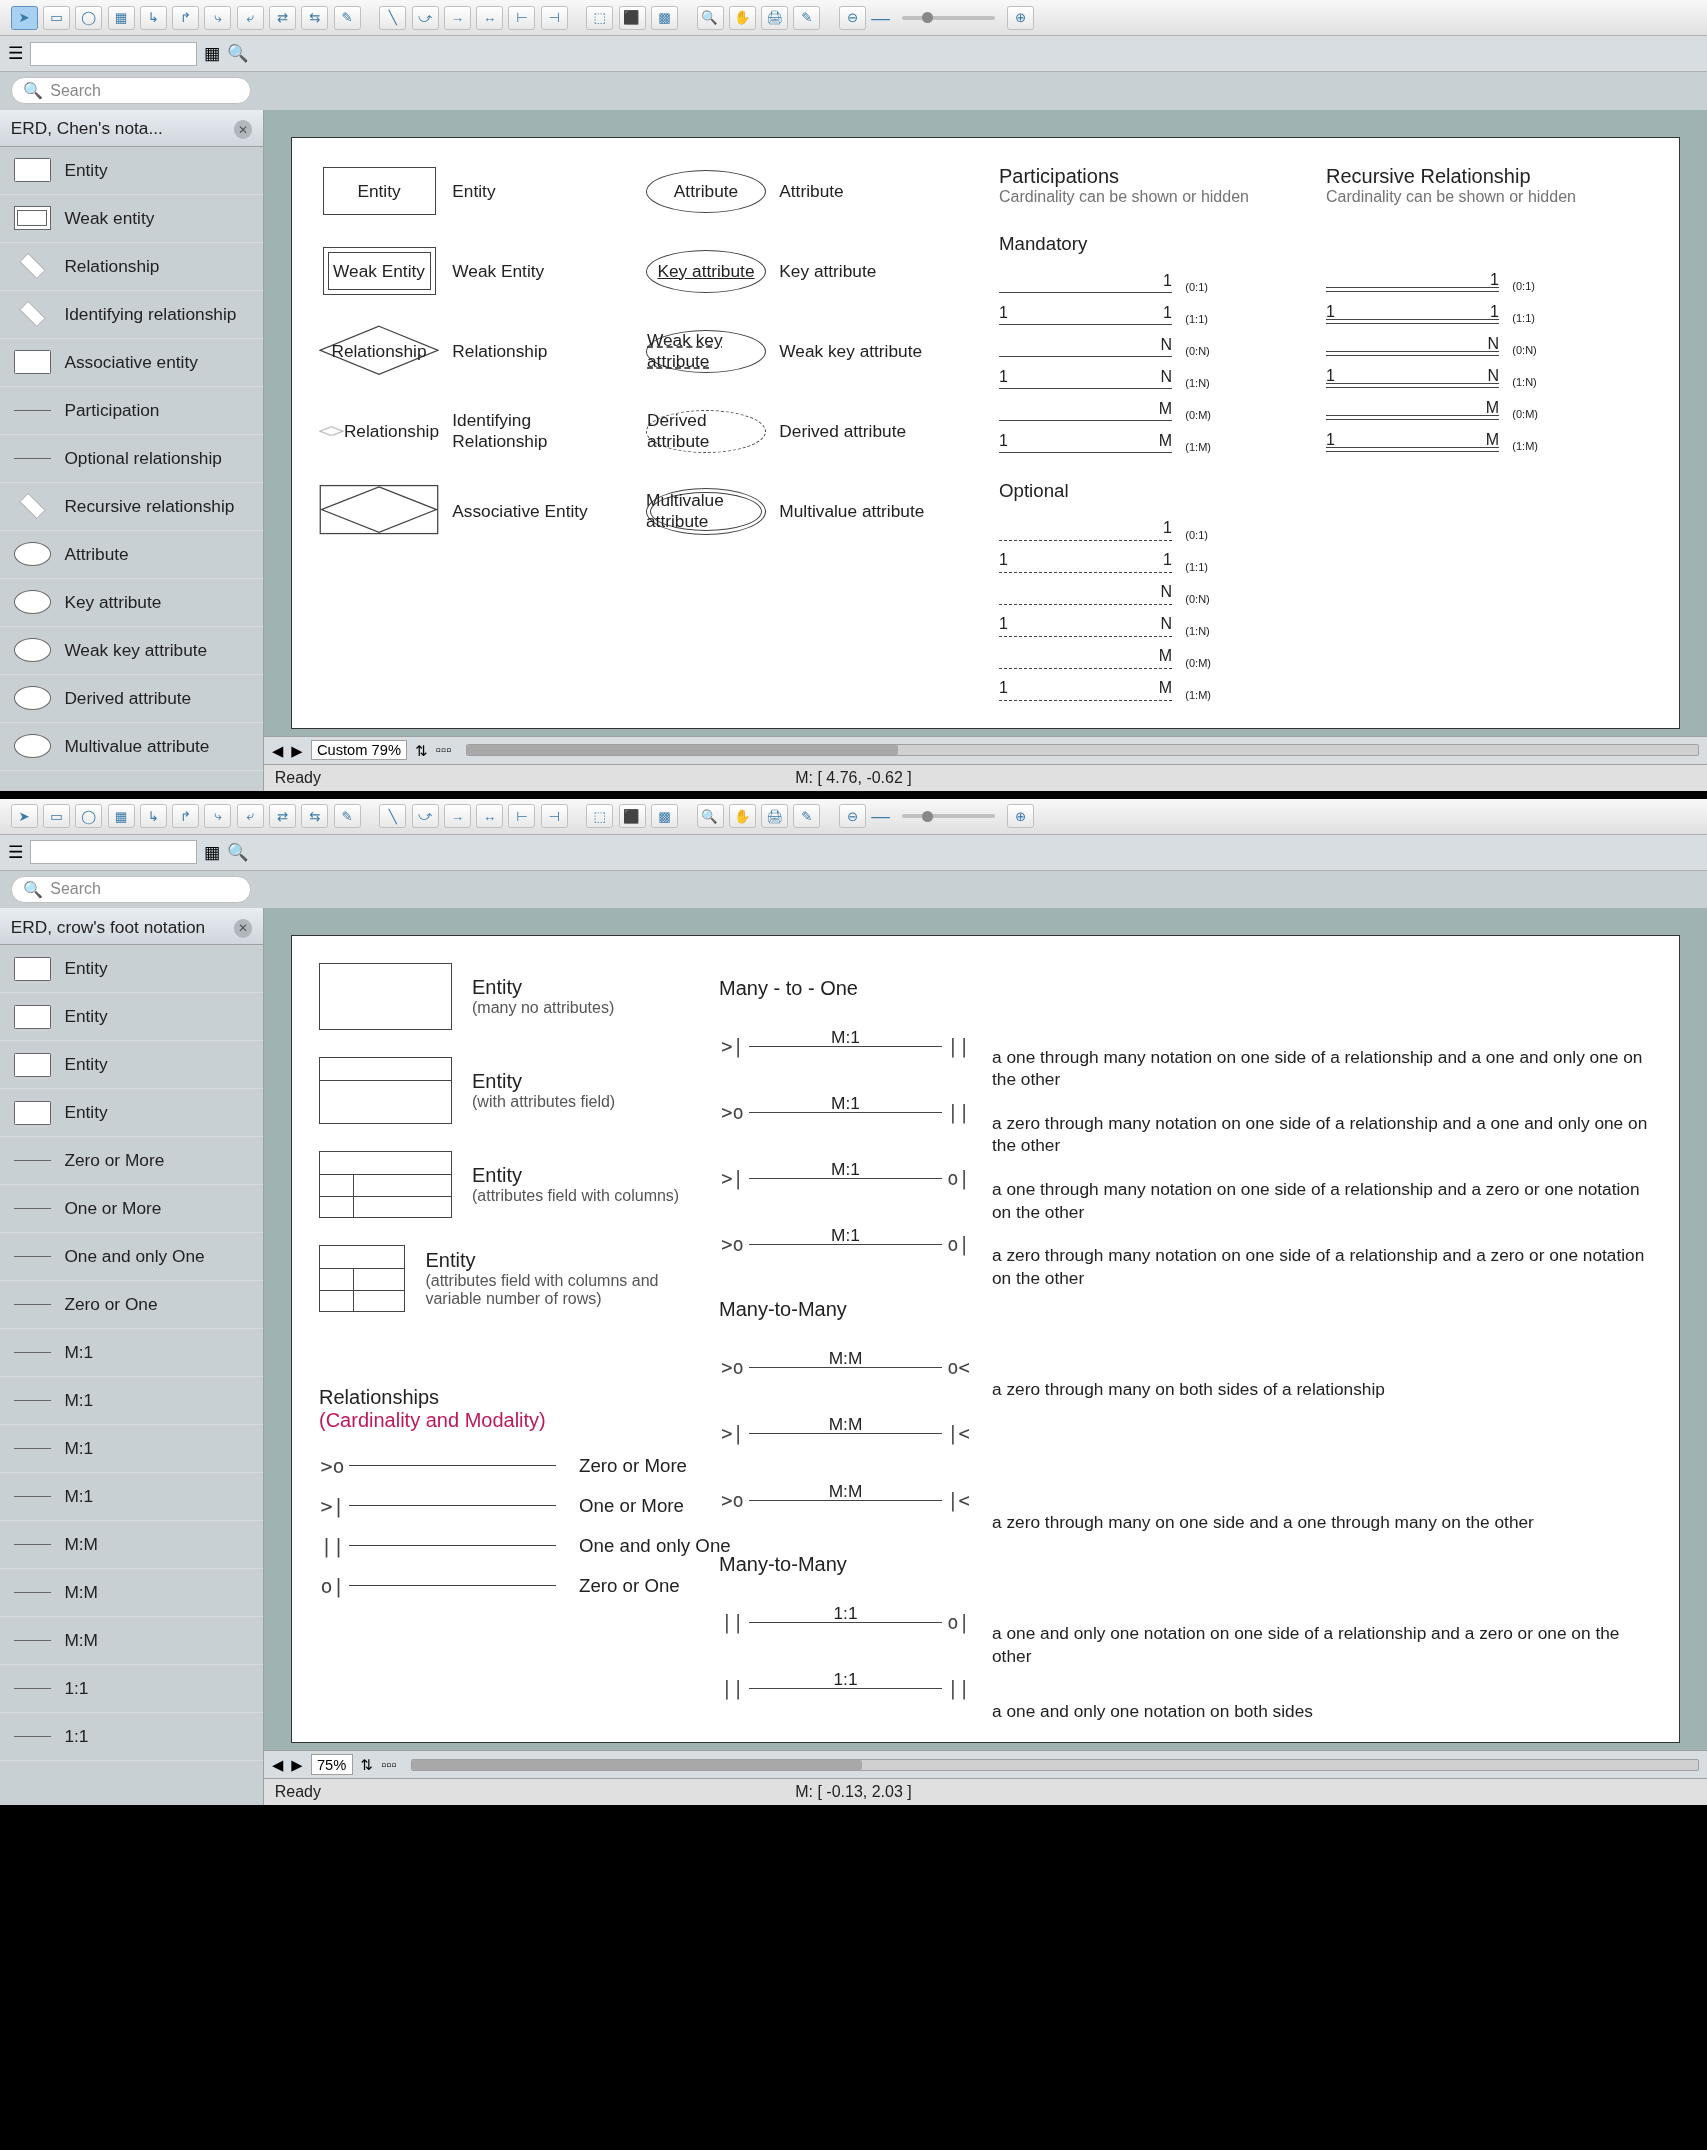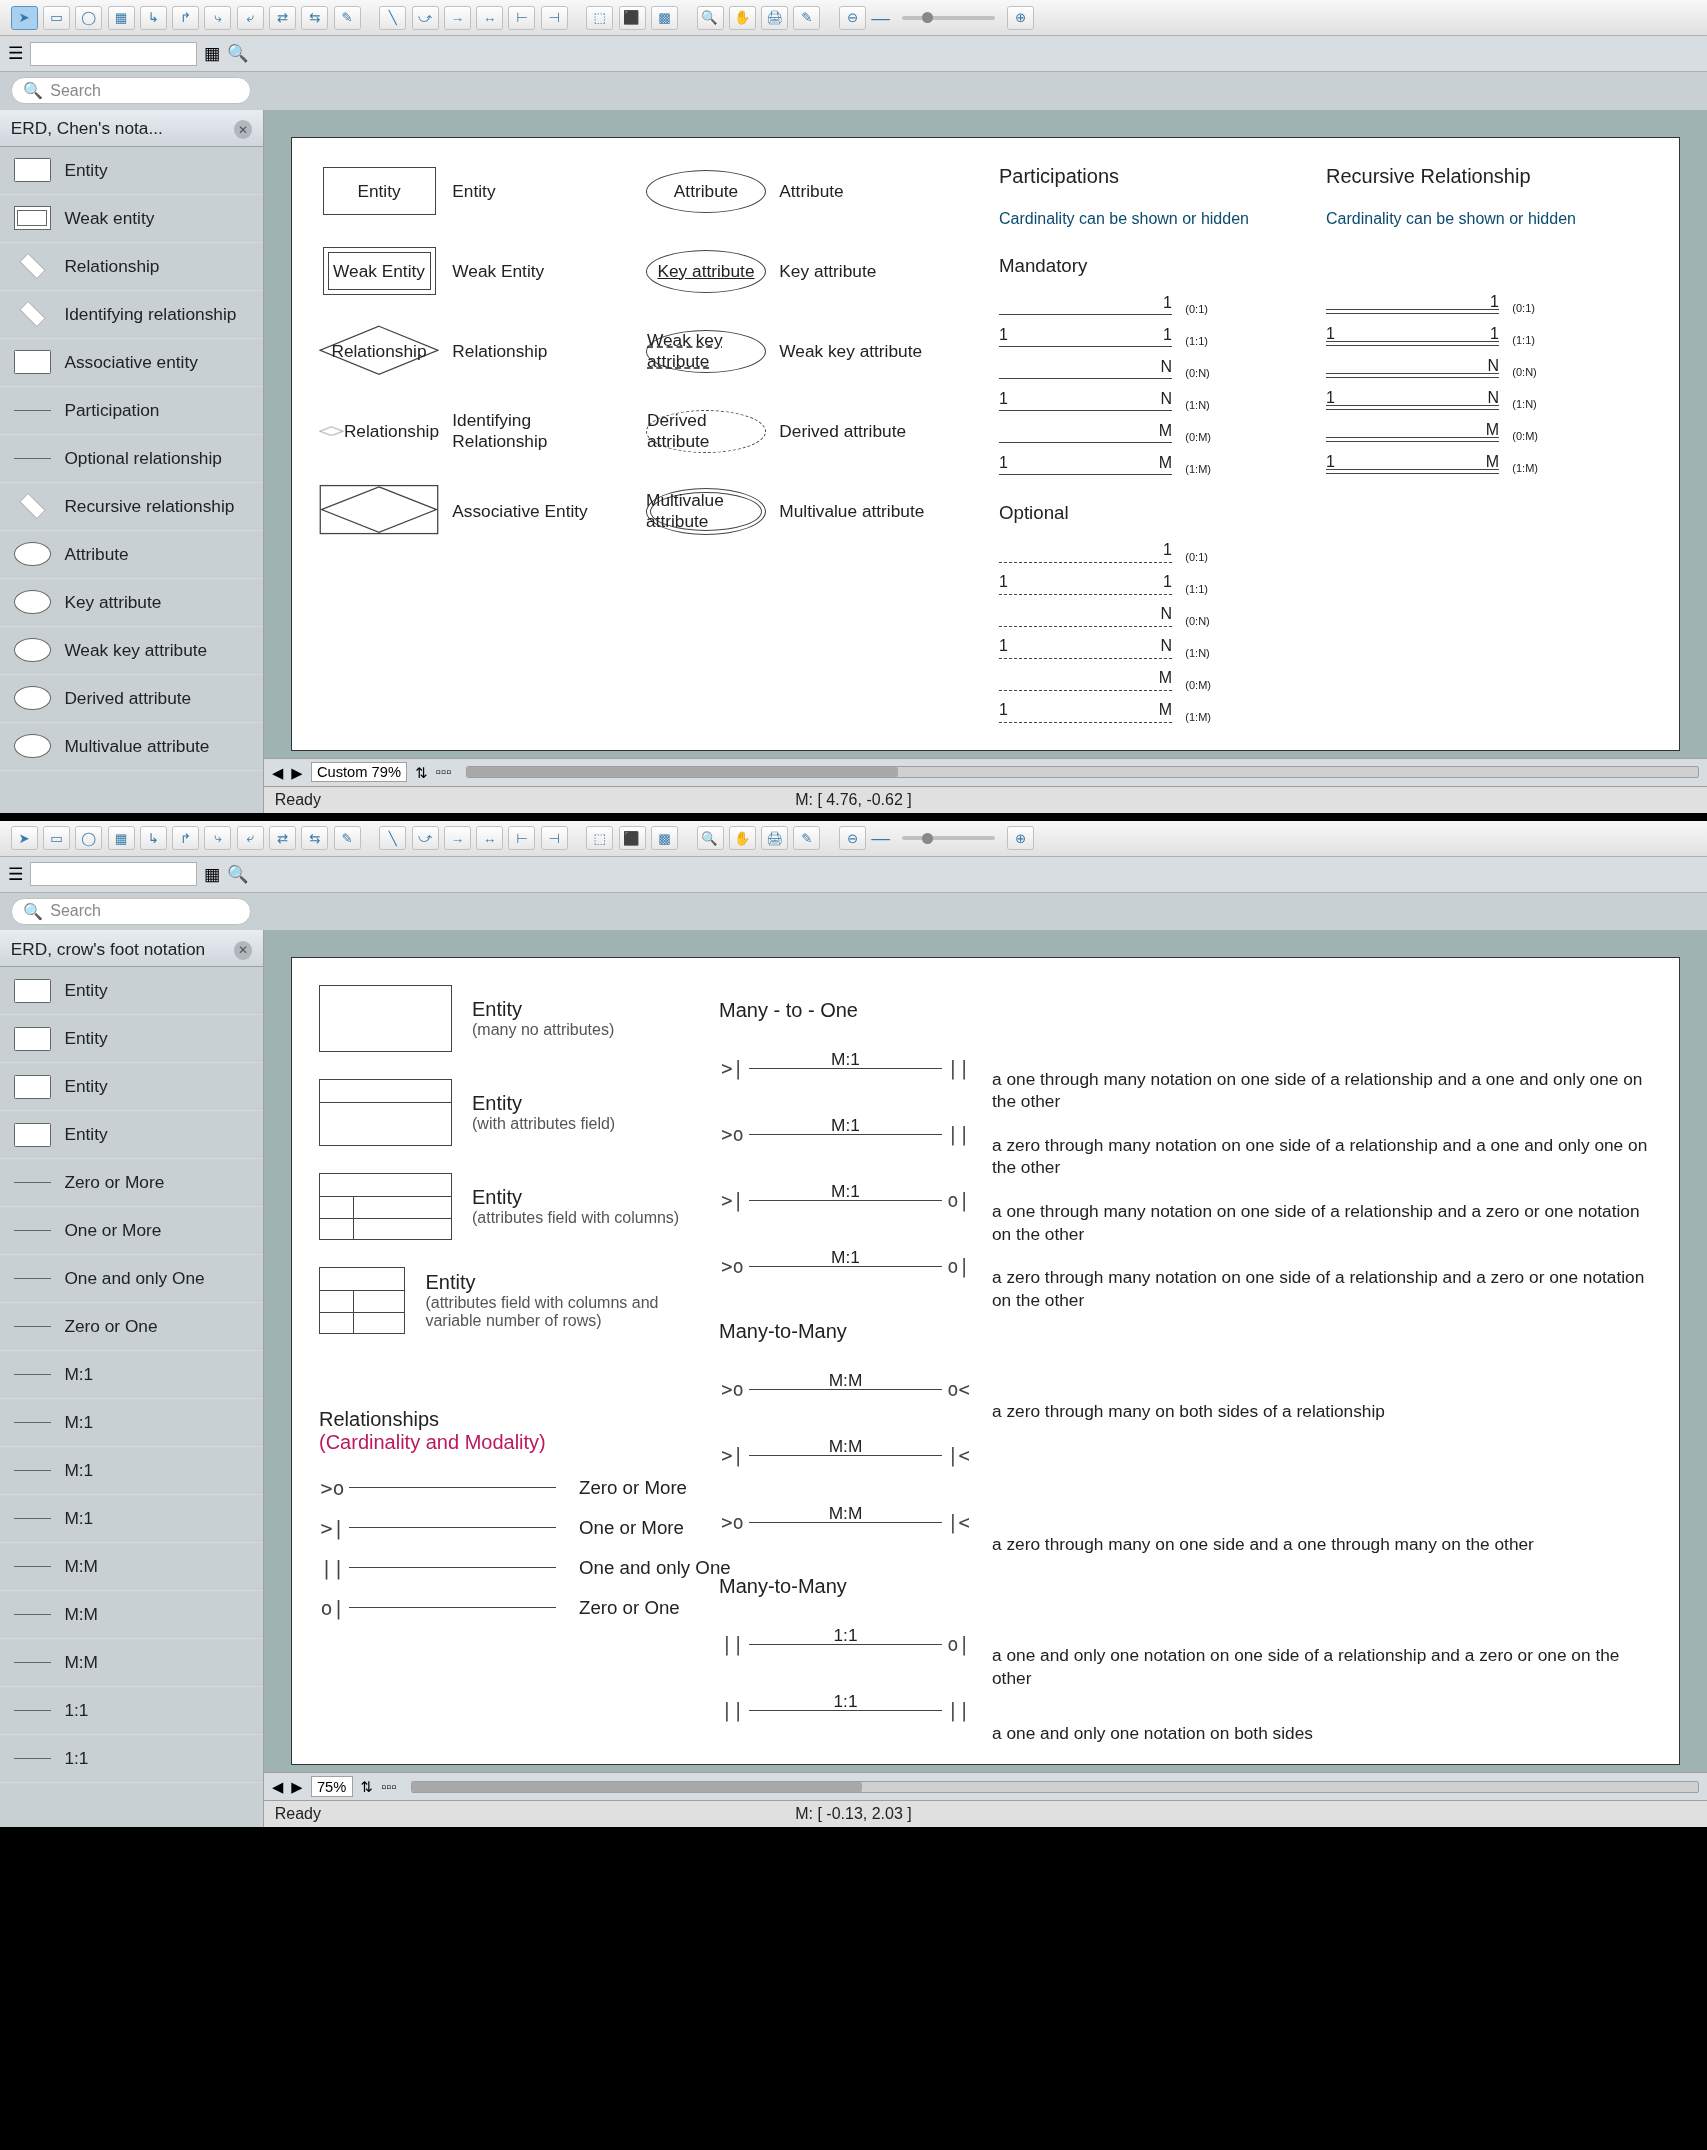--- a/index.html
+++ b/index.html
@@ -27,21 +27,21 @@
 .shape-icon .line { width: 37px; height: 0; border-top: 1.3px solid #666; }
 .canvas-wrap { flex: 1; display:flex; flex-direction:column; }
 .canvas { flex:1; margin: 27px 27px 6.7px 27px; background: #fff; border: 1.3px solid #333; padding: 27px; font-size: 17.3px; color:#222; overflow:hidden; }
 .statusbar { height: 27px; background: #e0e0e0; border-top: 0.7px solid #a0a0a0; display:flex; align-items:center; padding: 0 10.7px; font-size: 16px; color:#222; }
 .bottombar { height: 28px; background: #d8dde2; border-top:0.7px solid #a0a0a0; display:flex; align-items:center; gap:8px; padding:0 8px; font-size:14.7px; position:relative; }
 .divider { height: 8px; background:#000; }
 
 .chen { display:grid; grid-template-columns: 307px 333px 307px 307px; column-gap: 20px; row-gap: 20px; align-items:start; }
 .chen .col { display:flex; flex-direction:column; gap: 27px; }
 .col-headings .heading { font-size: 20px; color:#222; }
-.col-headings .subhead { font-size: 16px; color:#0c4a6e;margin-top:22px; }
+.col-headings .subhead { font-size: 16px; color:#737373; }
 .shape-row { display:flex; align-items:center; gap: 13.3px; height: 53px; }
 .shape-row .shape { width: 120px; display:flex; align-items:center; justify-content:center; }
 .shape-row .label { font-size: 17.3px; }
 .sh-entity { width: 113px; height: 48px; border: 1.3px solid #444; display:flex; align-items:center; justify-content:center; background:#fff; }
 .sh-weak { width: 113px; height: 48px; border: 1.3px solid #444; background:#fff; display:flex; align-items:center; justify-content:center; position:relative; }
 .sh-weak::after { content:""; position:absolute; inset:4px; border:1.3px solid #444; }
 .sh-rel { width: 127px; height: 53px; position:relative; display:flex; align-items:center; justify-content:center; }
 .sh-rel svg { position:absolute; inset:0; }
 .sh-rel span { position:relative; z-index:1; }
 .sh-ident { width: 127px; height: 53px; position:relative; display:flex; align-items:center; justify-content:center; }

